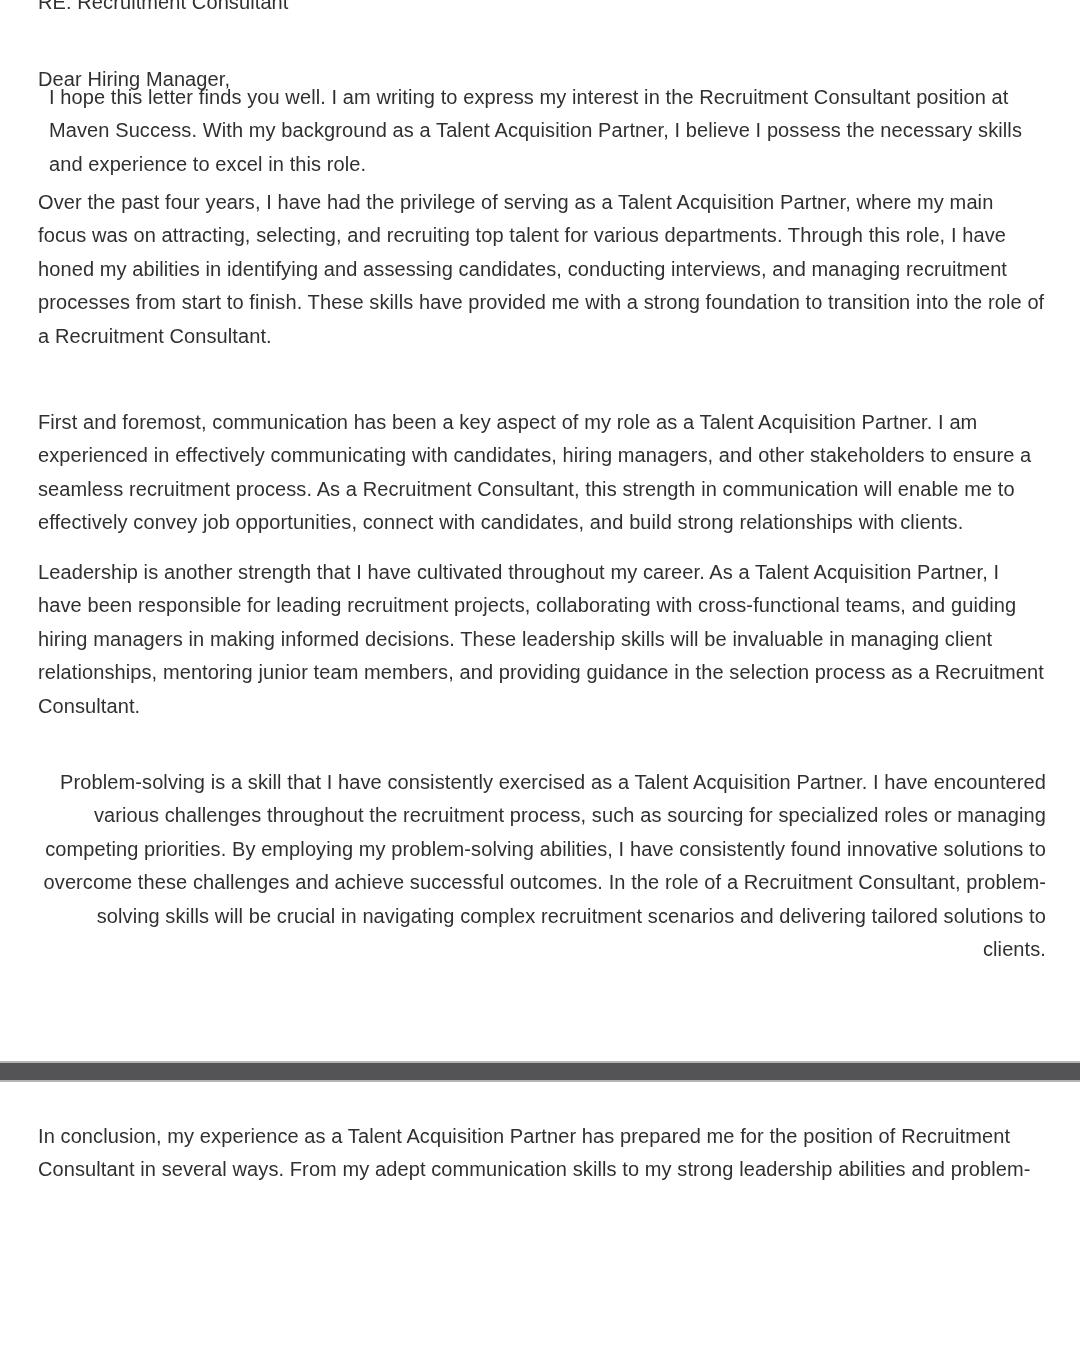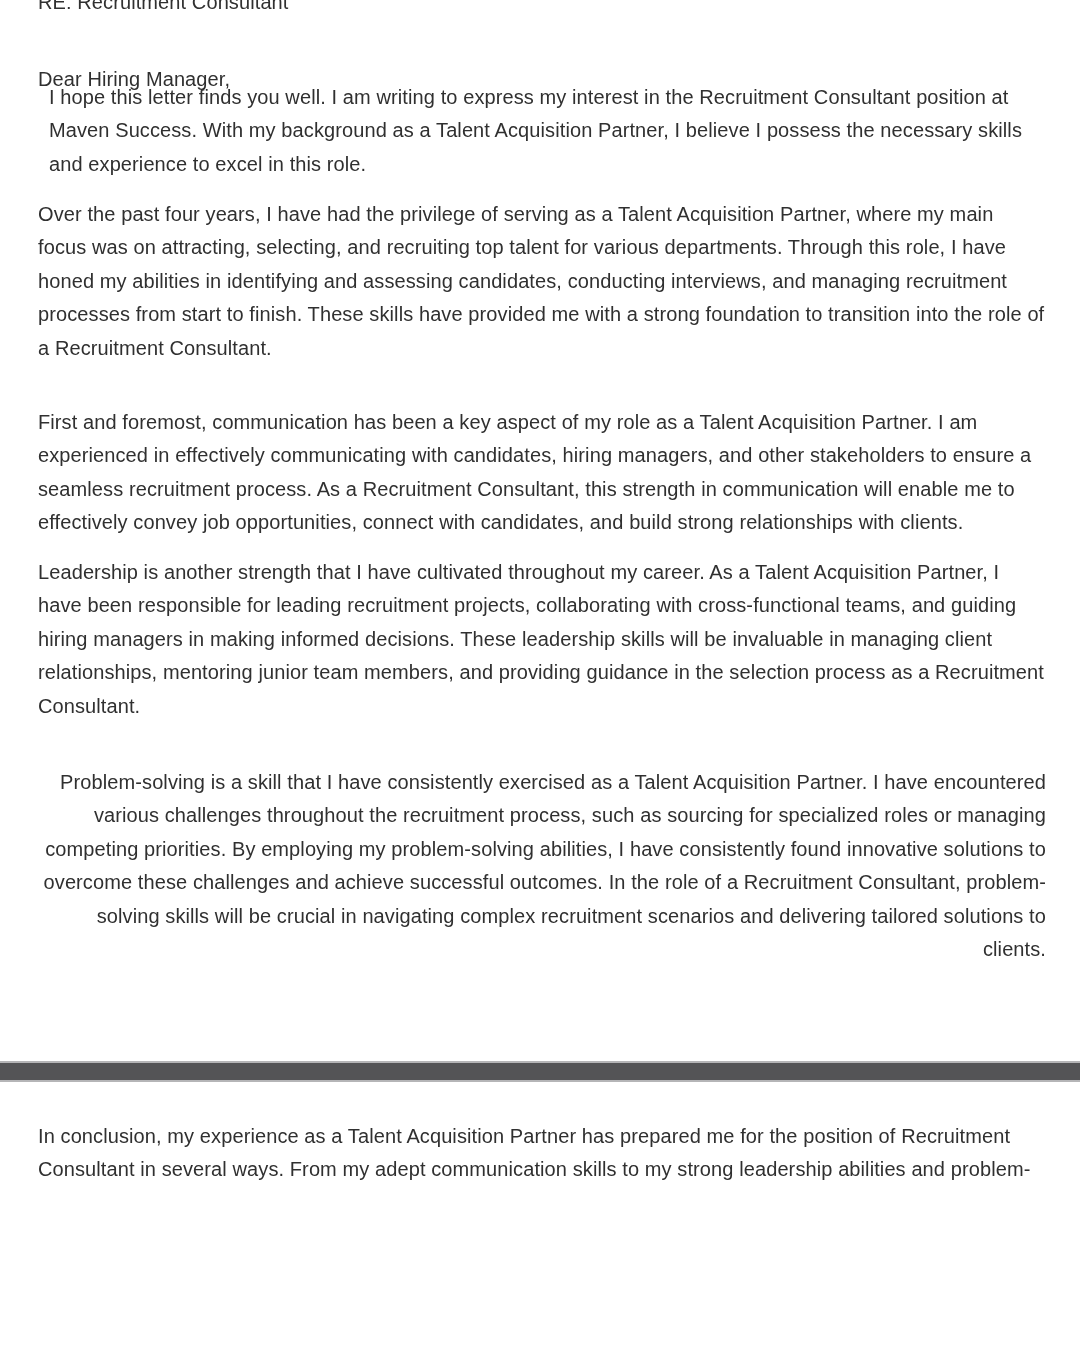--- a/index.html
+++ b/index.html
@@ -22,21 +22,21 @@
     width: 1008px;
     font-size: 20px;
     line-height: 33.4px;
     letter-spacing: 0.1px;
     margin: 0;
     text-align: left;
   }
   .subject      { top: -14px; }
   .salutation   { top: 51px; margin-top: 12px; }
   .para-1       { top: 81px; margin-left: 11px; }
-  .para-2       { top: 198px; }
+  .para-2       { top: 186px; }
   .para-3       { top: 406px; }
   .para-4       { top: 556px; }
   .para-5       { top: 766px; text-align: right; }
   .para-6       { top: 1084px; margin-top: 36px; }
   .para-7       { top: 1238px; }
   .signoff      { top: 1262px; font-family: Liberation Serif, serif; }
   .page-break-bar {
     position: absolute;
     left: 0;
     top: 1061px;

